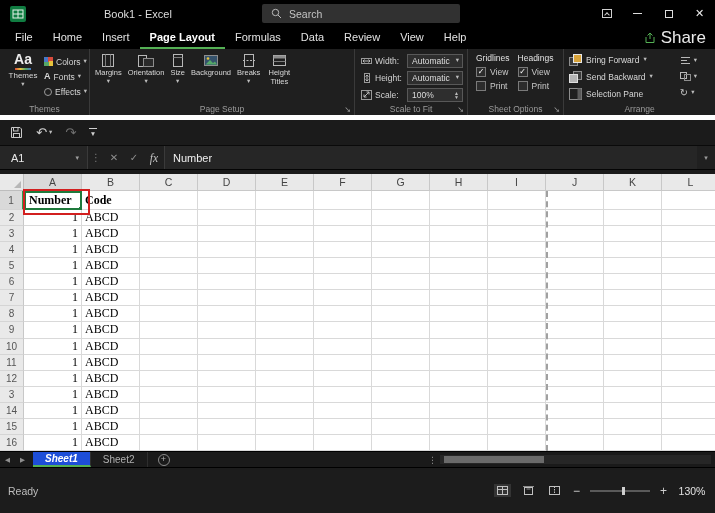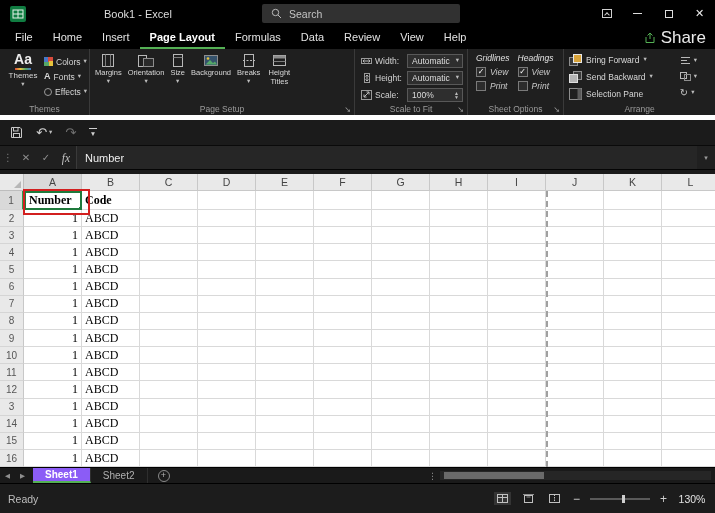--- a/index.html
+++ b/index.html
@@ -69,21 +69,21 @@
   .scalebody{ flex:1; display:flex; flex-direction:column; gap:2px; padding:4px 4px 0 6px; }
   .scalerow{ display:flex; align-items:center; gap:3px; height:15px; }
   .slabel{ font-size:8.5px; color:#d2d2d2; width:29px; }
   .dropbox{ margin-left:auto; width:56px; height:14px; background:#2e2e2e; border:1px solid #585858;
     display:flex; align-items:center; justify-content:space-between; padding:0 3px 0 4px;
     font-size:8.5px; color:#dddddd; }
   .spincol{ display:flex; flex-direction:column; line-height:4px; font-size:5px; color:#bdbdbd; }
 
   
   .g-sheetopt{ flex:0 0 96px; }
-  .sobody{ flex:1; display:flex; gap:8px; padding:4px 2px 0 8px;font-style:italic; }
+  .sobody{ flex:1; display:flex; gap:8px; padding:4px 2px 0 8px; }
   .soptcol{ display:flex; flex-direction:column; gap:3px; }
   .sohead{ font-size:8.5px; color:#e2e2e2; }
   .sorow{ display:flex; align-items:center; gap:4px; font-size:8.5px; color:#c9c9c9; height:11px; }
   .cbx{ width:10px; height:10px; background:#2c2c2c; border:1px solid #7a7a7a; display:flex;
     align-items:center; justify-content:center; font-size:8px; color:#fff; line-height:1; }
 
   
   .g-arrange{ flex:1; border-right:none; }
   .arrbody{ flex:1; display:flex; padding:3px 6px 0 5px; }
   .arrstack{ display:flex; flex-direction:column; gap:2px; }
@@ -139,29 +139,29 @@
   .annot{ position:absolute; left:23px; top:15px; width:67px; height:26px;
     border:2px solid #d21f1f; z-index:6; pointer-events:none; }
 
   
   .sheetbar{ flex:0 0 16px; background:#1a1a1a; display:flex; align-items:center; position:relative;
     border-top:1px solid #000; }
   .navarrow{ font-size:6.5px; color:#8f8f8f; padding:0 5px; }
   .stabs{ display:flex; height:100%; margin-left:3px; }
   .stab{ padding:0 12px; font-size:10px; display:flex; align-items:center; color:#b0b0b0;
     border-right:1px solid #2e2e2e; }
-  .stab.active{ color:#fff; font-weight:bold; background:#8b5cf6; border-bottom:2px solid var(--accent); }
+  .stab.active{ color:#fff; font-weight:bold; background:#1d4ed8; border-bottom:2px solid var(--accent);font-style:italic; }
   .addsheet{ margin-left:10px; width:12px; height:12px; border:1px solid #8a8a8a; border-radius:50%;
     display:flex; align-items:center; justify-content:center; font-size:9px; color:#b0b0b0; line-height:1; }
   .sheetdots{ position:absolute; left:428px; font-size:9px; color:#888; }
   .hscroll{ position:absolute; left:440px; right:4px; top:3px; bottom:3px; background:#262626; }
   .hthumb{ position:absolute; left:4px; top:1px; bottom:1px; width:100px; background:#6a6a6a; }
 
   
-  .statusbar{ flex:0 0 18px; background:#1c1c1c; display:flex; align-items:center; padding:8px 8px;
+  .statusbar{ flex:0 0 18px; background:#1c1c1c; display:flex; align-items:center; padding:16px 8px;
     border-top:1px solid #000; }
   .status{ font-size:10.5px; color:#bdbdbd; }
   .sbright{ margin-left:auto; display:flex; align-items:center; gap:9px; }
   .viewbtn{ width:17px; height:13px; display:flex; align-items:center; justify-content:center; }
   .viewbtn.active{ background:#343434; }
   .zoomglyph{ font-size:12px; color:#cfcfcf; width:9px; text-align:center; line-height:1; }
   .zoomtrack{ width:60px; height:2px; background:#5a5a5a; position:relative; }
   .zoomthumb{ position:absolute; left:32px; top:-3px; width:3px; height:8px; background:#cfcfcf; }
   .zoomlevel{ font-size:10.5px; color:#e2e2e2; min-width:30px; text-align:center; }
 
@@ -500,20 +500,24 @@
     <span class="qbtn">
       <span class="cust">
           <span class="custbar"></span>
           <span class="custcar">▼</span>
         </span>
     </span>
   </div>
 
   <div class="formulabar">
     <div class="fbinner">
+      <div class="namebox">
+        <span>A1</span>
+        <span class="caret">▾</span>
+      </div>
       <span class="fdots">⋮</span>
       <span class="fbtn">✕</span>
       <span class="fbtn">✓</span>
       <span class="fbtn fx">fx</span>
       <div class="fcontent">
         <span>Number</span>
       </div>
       <span class="fexpand">▾</span>
     </div>
   </div>

